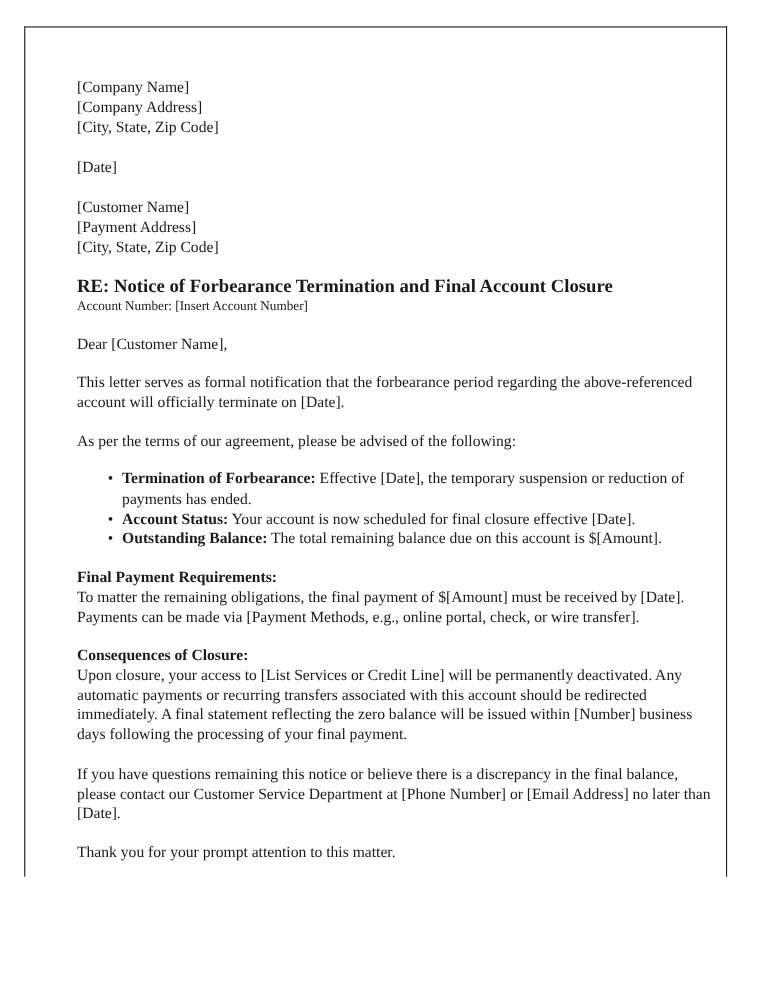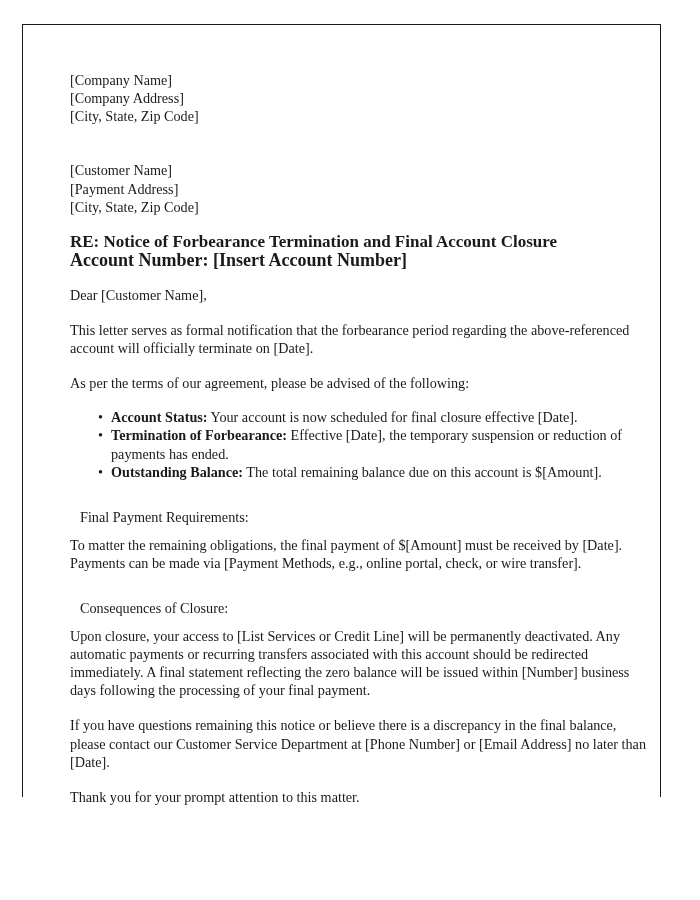--- a/index.html
+++ b/index.html
@@ -45,30 +45,29 @@
   .para { margin-bottom: 0; }
   .spacer { height: 17px; }
   .spacer-sm { height: 16px; }
   .re-line {
     font-size: 17px;
     line-height: 18.1px;
     font-weight: bold;
     margin: 0;
   }
   .acct-line {
-    font-size: 18px;
+    font-size: 12px;
     line-height: 18.1px;
     margin: 0;
-    font-weight: bold;
   }
   .sec-head {
     font-size: 14.2px;
     line-height: 18.1px;
-    font-weight: normal;
-    margin: 10px;
+    font-weight: bold;
+    margin: 0;
   }
   ul.bullets {
     list-style: none;
     margin: 0;
     padding: 0;
   }
   ul.bullets li {
     position: relative;
     padding-left: 41px;
     font-size: 14.2px;
@@ -92,20 +91,21 @@
   <div class="letter-body">
 
     <div class="addr-block">
       <span class="addr-line">[Company Name]</span>
       <span class="addr-line">[Company Address]</span>
       <span class="addr-line">[City, State, Zip Code]</span>
     </div>
 
     <div class="gap-line"></div>
 
+    <div class="date-line">[Date]</div>
 
     <div class="gap-line"></div>
 
     <div class="addr-block">
       <span class="addr-line">[Customer Name]</span>
       <span class="addr-line">[Payment Address]</span>
       <span class="addr-line">[City, State, Zip Code]</span>
     </div>
 
     <div class="spacer"></div>
@@ -121,22 +121,22 @@
 
     <div class="para">This letter serves as formal notification that the forbearance period regarding the above-referenced account will officially terminate on [Date].</div>
 
     <div class="spacer"></div>
 
     <div class="para">As per the terms of our agreement, please be advised of the following:</div>
 
     <div class="spacer-sm"></div>
 
     <ul class="bullets">
+      <li><span class="b">Termination of Forbearance:</span><span> Effective [Date], the temporary suspension or reduction of payments has ended.</span></li>
       <li><span class="b">Account Status:</span><span> Your account is now scheduled for final closure effective [Date].</span></li>
-      <li><span class="b">Termination of Forbearance:</span><span> Effective [Date], the temporary suspension or reduction of payments has ended.</span></li>
       <li><span class="b">Outstanding Balance:</span><span> The total remaining balance due on this account is $[Amount].</span></li>
     </ul>
 
     <div class="spacer"></div>
 
     <div class="sec-head">Final Payment Requirements:</div>
     <div class="sec-body">To matter the remaining obligations, the final payment of $[Amount] must be received by [Date]. Payments can be made via [Payment Methods, e.g., online portal, check, or wire transfer].</div>
 
     <div class="spacer"></div>
 

